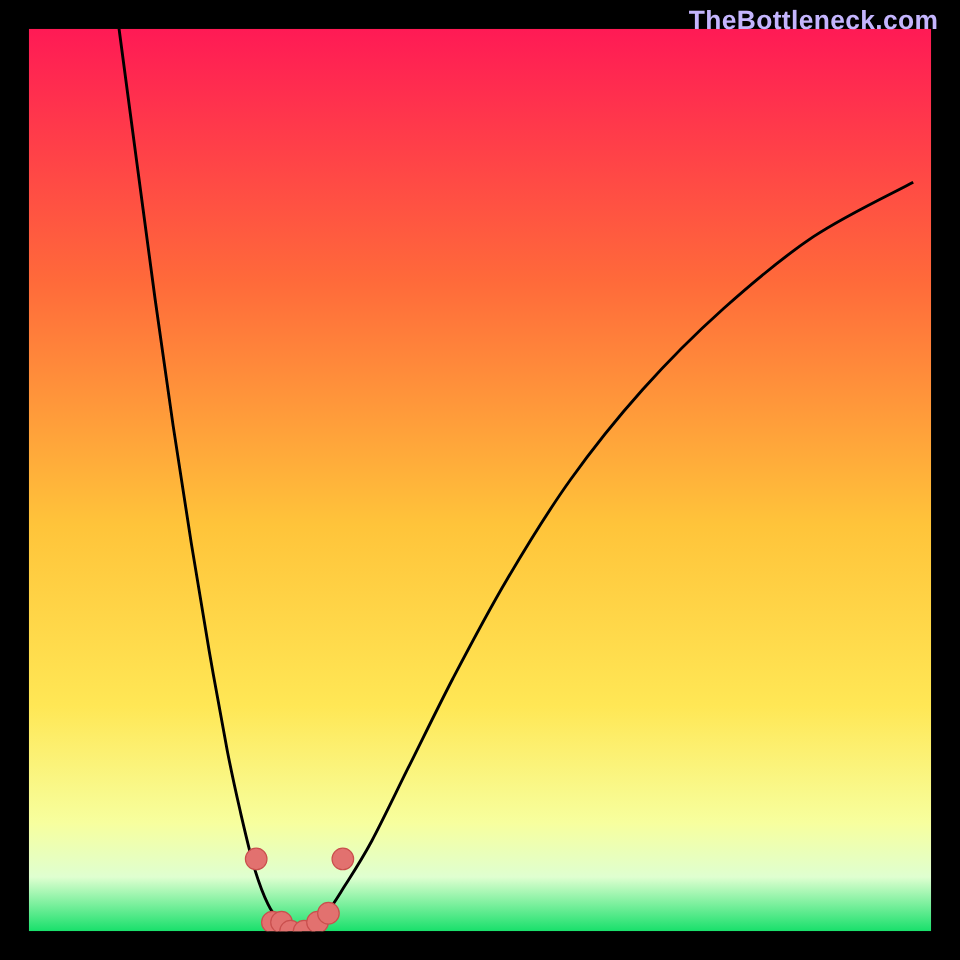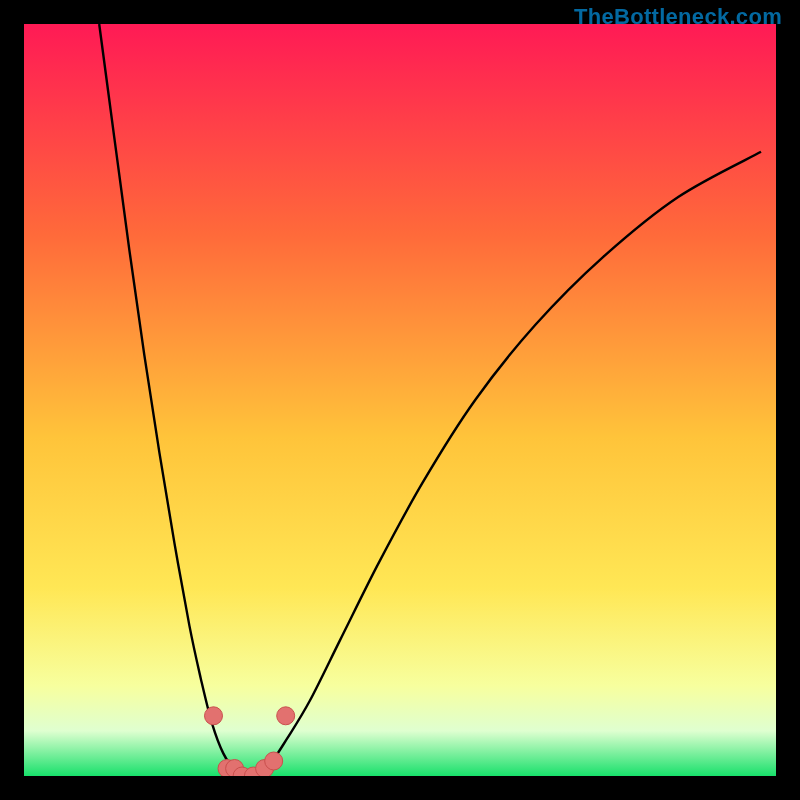--- a/index.html
+++ b/index.html
@@ -25,21 +25,21 @@
     width: 752px;
     height: 752px;
   }
   .watermark {
     position: absolute;
     top: 4px;
     right: 18px;
     font-family: Arial, Helvetica, sans-serif;
     font-size: 22px;
     font-weight: 600;
-    color: #0369a1;
+    color: #c4b5fd;
     letter-spacing: 0.3px;
     margin-left: 35px;
   }
   svg {
     display: block;
     position: absolute;
     left: 0;
     top: 0;
   }
 </style>

